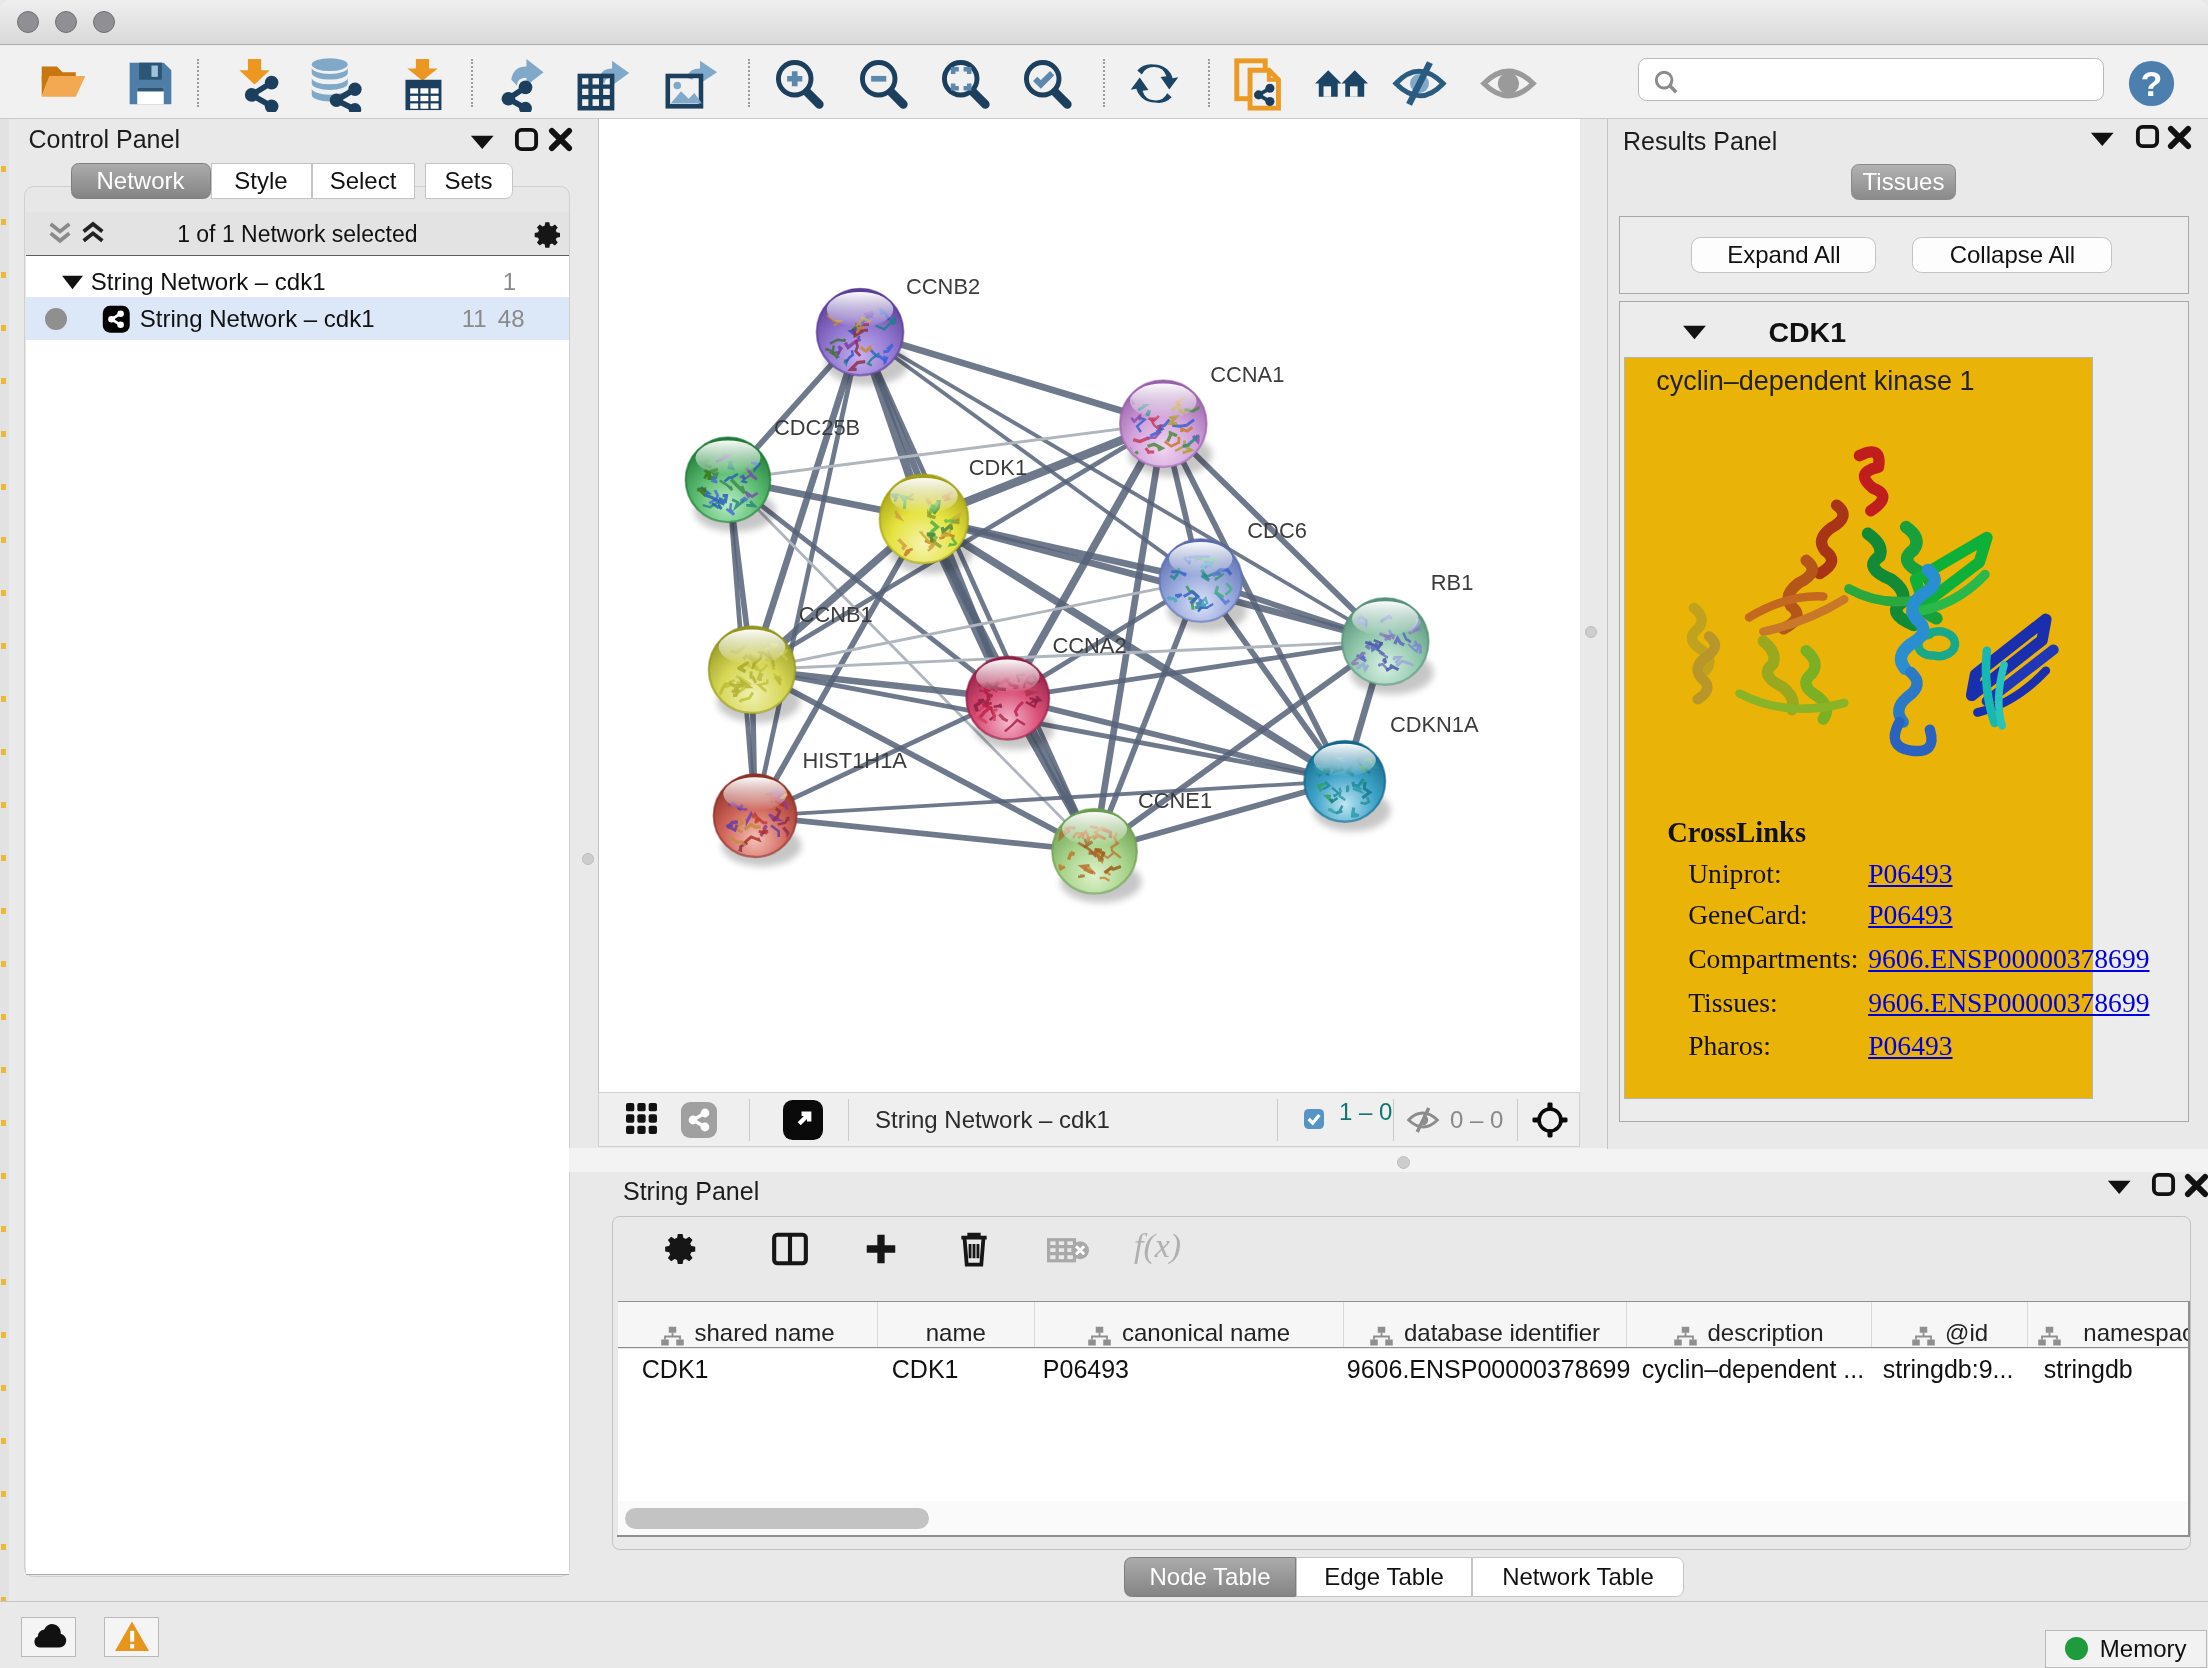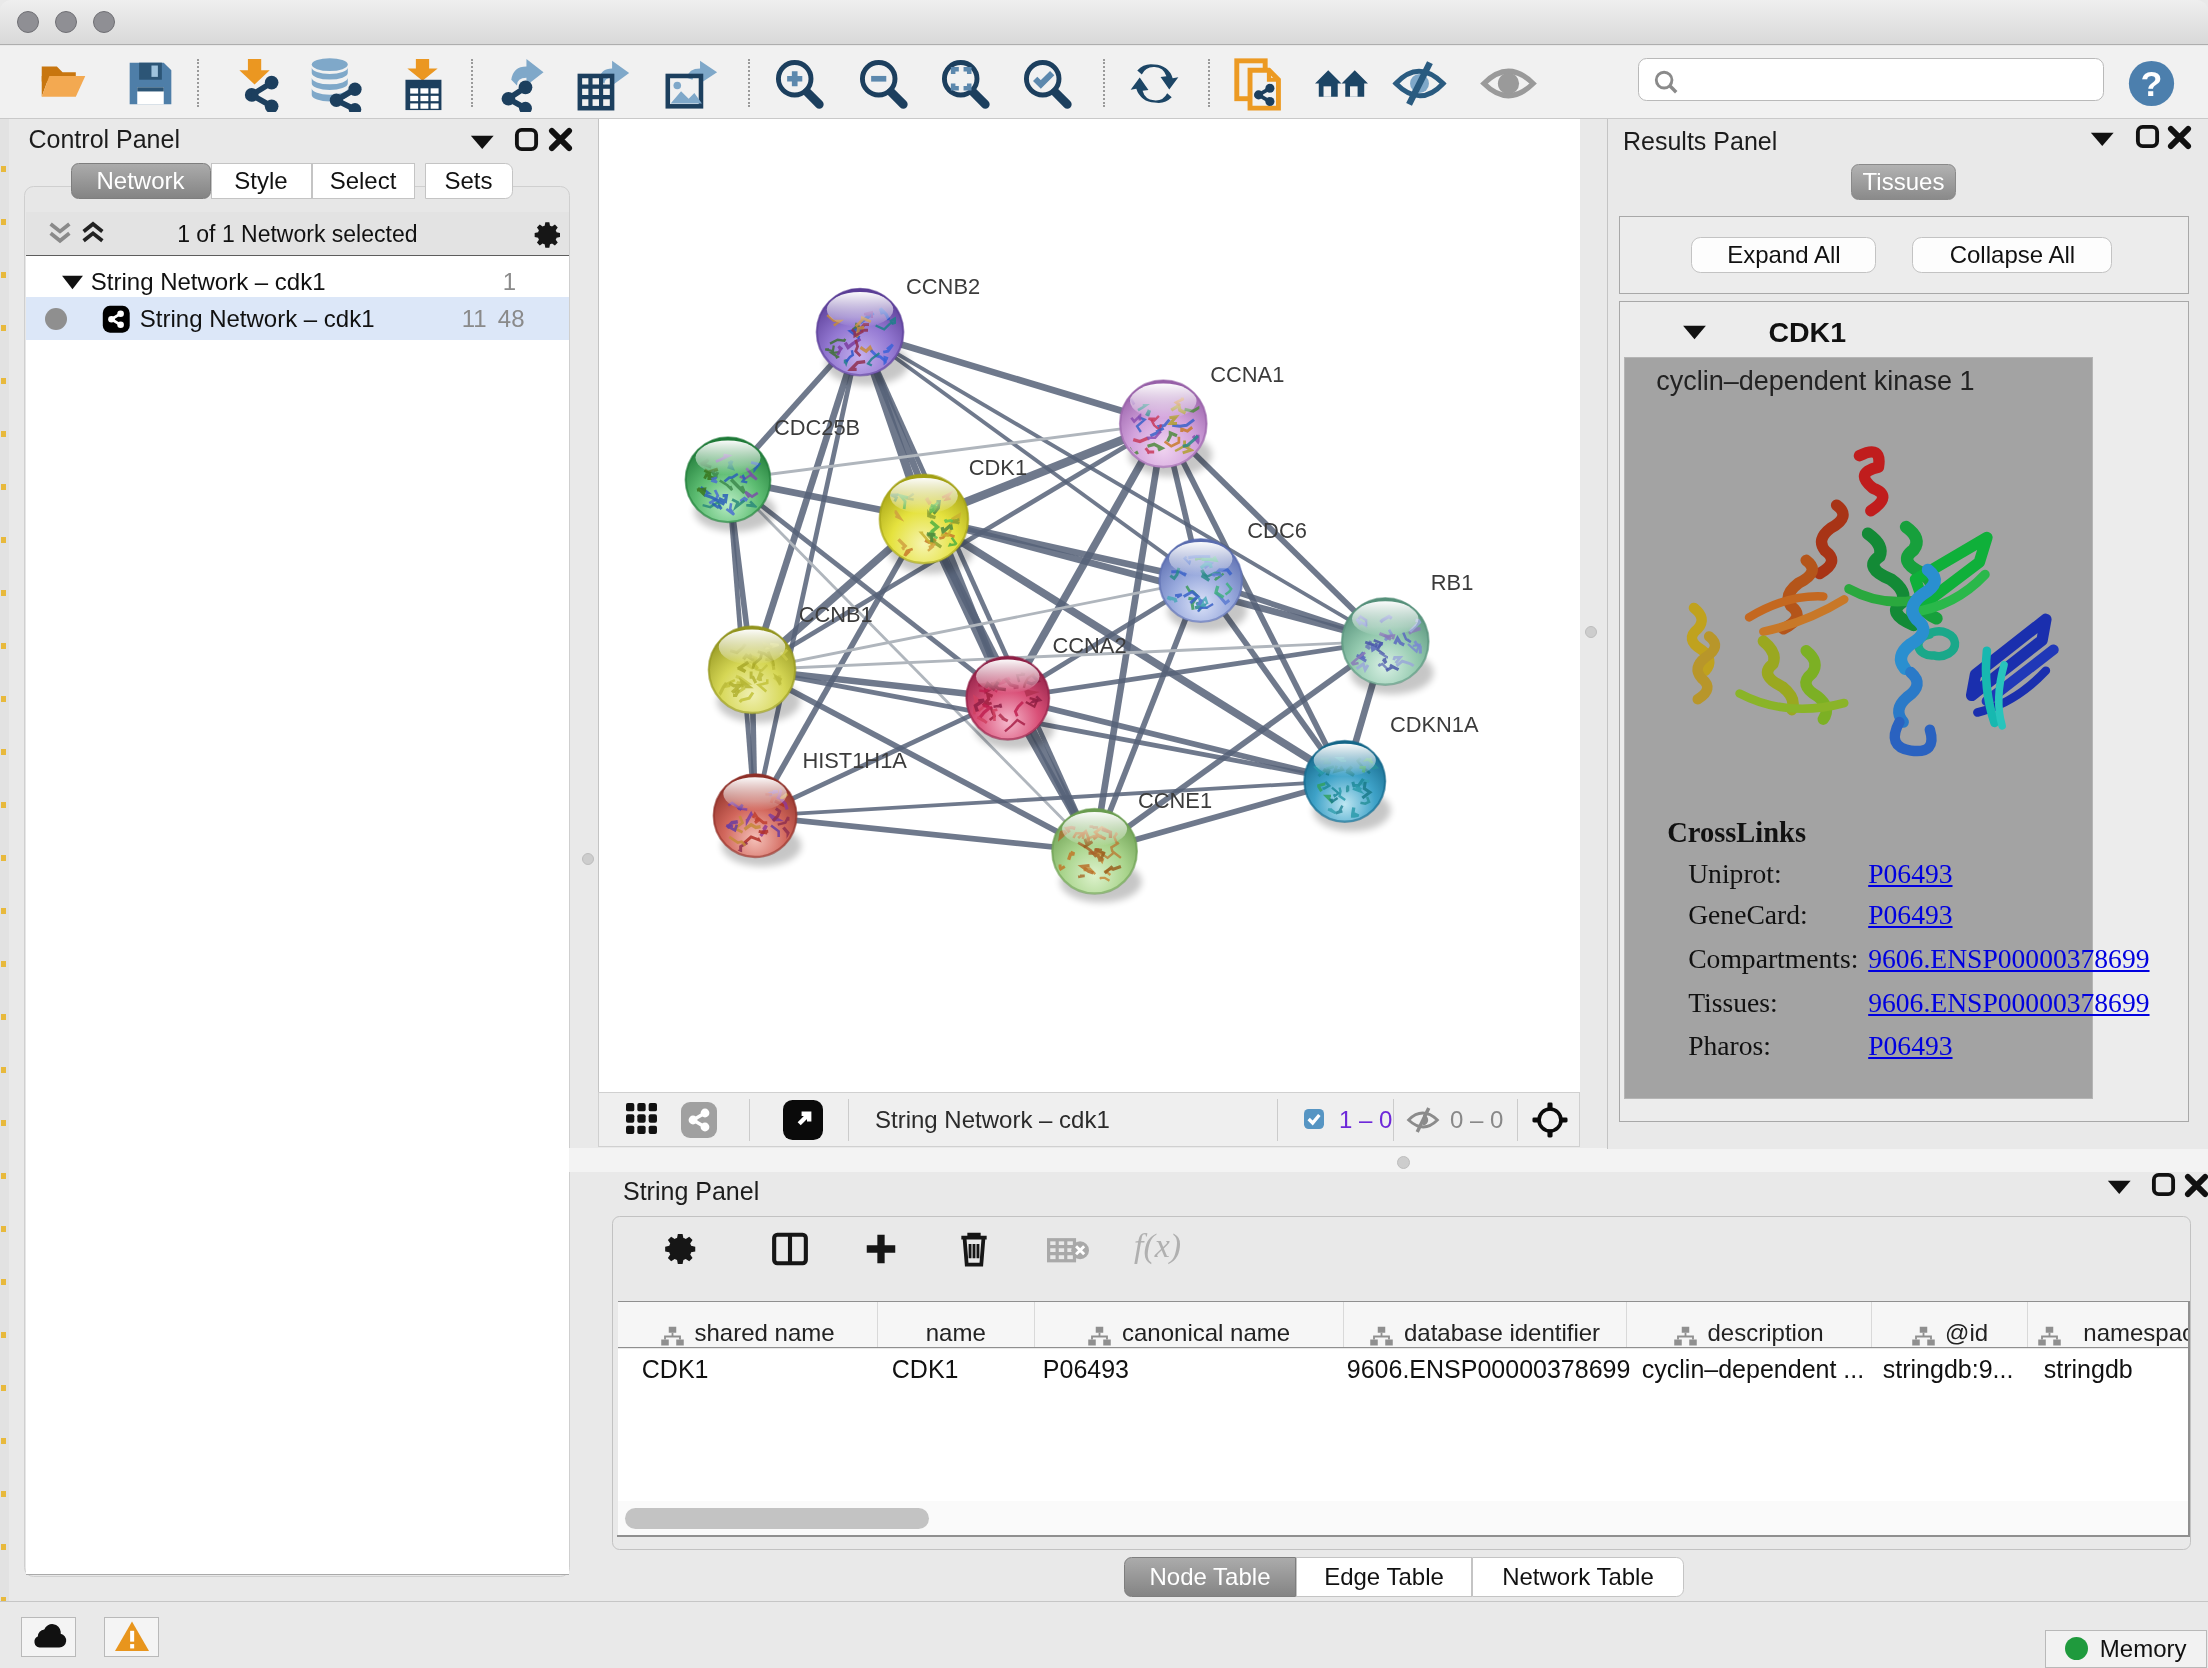--- a/index.html
+++ b/index.html
@@ -847,21 +847,21 @@
       <rect width="42" height="42" rx="10" fill="#0a0a0a"></rect>
       <path d="M17 25 L27 15 M19.5 14.5 h8 v8" fill="none" stroke="#fff" stroke-width="4.6"></path>
     </svg>
  <div class="abs" style="left:249px;top:5.7px;height:42px;border-left:1.9px solid #cbcbcb"></div>
  <div class="abs" style="left:276px;top:13.3px;font-size:24px;color:#2b2b2b">String Network – cdk1</div>
  <div class="abs" style="left:678px;top:5.7px;height:42px;border-left:1.9px solid #cbcbcb"></div>
  <svg class="abs" style="left:705px;top:16px" width="20" height="20" viewBox="0 0 30 30">
       <rect width="30" height="30" rx="7" fill="#5695c3"></rect>
       <path d="M7 15 l6 6 L23 9" fill="none" stroke="#fff" stroke-width="5"></path>
     </svg>
- <div class="abs" style="left:740px;top:13px;font-size:24px;color:#6d28d9">1 – 0</div>
+ <div class="abs" style="left:740px;top:5px;font-size:24px;color:#0f766e">1 – 0</div>
  <div class="abs" style="left:794px;top:5.7px;height:42px;border-left:1.9px solid #cbcbcb"></div>
  <svg class="abs" style="left:807px;top:12.4px" width="34" height="30" viewBox="0 0 29 26">
       <path d="M2 13 q12-12 25 0 q-12 12-25 0z" fill="none" stroke="#8b8b8b" stroke-width="2.4"></path>
       <path d="M14.5 8.5 a4.5 4.5 0 0 1 0 9 z" fill="#8b8b8b"></path>
       <path d="M19.5 2.5 L9.5 23.5" stroke="#8b8b8b" stroke-width="3"></path>
     </svg>
  <div class="abs" style="left:851px;top:13.3px;font-size:24px;color:#888">0 – 0</div>
  <div class="abs" style="left:918px;top:5.7px;height:42px;border-left:1.9px solid #cbcbcb"></div>
  <svg class="abs" style="left:926px;top:0px" width="0" height="0"></svg>
  <svg class="abs" style="left:932px;top:7.6px" width="38" height="38" viewBox="0 0 52 52">
@@ -893,21 +893,21 @@
  <div style="position:absolute;left:243px;top:45px;width:105px;height:36px;border-radius:7.6px;background:linear-gradient(#b2b2b2,#8a8a8a);border:1px solid #8a8a8a;color:#fff;font-size:24px;text-align:center;line-height:34px">Tissues</div>
  <div style="position:absolute;left:11.4px;top:97px;width:570px;height:78px;border:1.9px solid #a8a8a8;background:#ececec">
   <div style="position:absolute;left:71px;top:20px;width:185px;height:36px;background:#fdfdfd;border:1px solid #c3c3c3;border-radius:9.5px;font-size:24px;text-align:center;line-height:34px;color:#111">Expand All</div>
   <div style="position:absolute;left:292px;top:20px;width:200px;height:36px;background:#fdfdfd;border:1px solid #c3c3c3;border-radius:9.5px;font-size:24px;text-align:center;line-height:34px;color:#111">Collapse All</div>
  </div>
  <div style="position:absolute;left:11.4px;top:182px;width:570px;height:821px;border:1.9px solid #a8a8a8;background:#ececec">
   <svg class="abs" style="left:61px;top:21px" width="27" height="19" viewBox="0 0 28 20">
         <polygon points="2,3 26,3 14,17" fill="#111"></polygon>
       </svg>
   <div style="position:absolute;left:148px;top:14.3px;font-size:28.5px;font-weight:bold;color:#111">CDK1</div>
-  <div style="position:absolute;left:3.8px;top:55px;width:469px;height:742px;border:1px solid #b5b5b5;background:#a3a3a3">
+  <div style="position:absolute;left:3.8px;top:55px;width:469px;height:742px;border:1px solid #b5b5b5;background:#eab308">
    <div style="position:absolute;left:31px;top:7.6px;font-size:27px;color:#222">cyclin–dependent kinase 1</div>
    <svg id="protein" class="abs" style="left:48px;top:88px" width="390" height="319" viewBox="0 0 410 335">
           <g fill="none" stroke-linecap="round" stroke-linejoin="round">
 <path d="M196 10 q24 -12 20 12 q-26 6 -6 22 q22 8 -2 24" stroke="#c01d1d" stroke-width="12"></path>
 <path d="M172 62 q16 12 -6 24 q-16 12 -6 24 q16 12 -6 24 " stroke="#a83416" stroke-width="12"></path>
 <path d="M140 120 q16 12 -8 24 q-16 12 -8 24 q16 12 -8 24 " stroke="#b4551a" stroke-width="12"></path>
 <path d="M80 180 q40 -24 78 -22" stroke="#c46820" stroke-width="9"></path>
 <path d="M95 195 q46 -10 85 -34" stroke="#c87828" stroke-width="9"></path>
 <path d="M22 170 q14 11 4 22 q-14 11 4 22 q14 11 4 22 " stroke="#c0a21e" stroke-width="11"></path>
 <path d="M38 200 q14 11 -4 22 q-14 11 -4 22 q14 11 -4 22 " stroke="#b8962a" stroke-width="11"></path>

